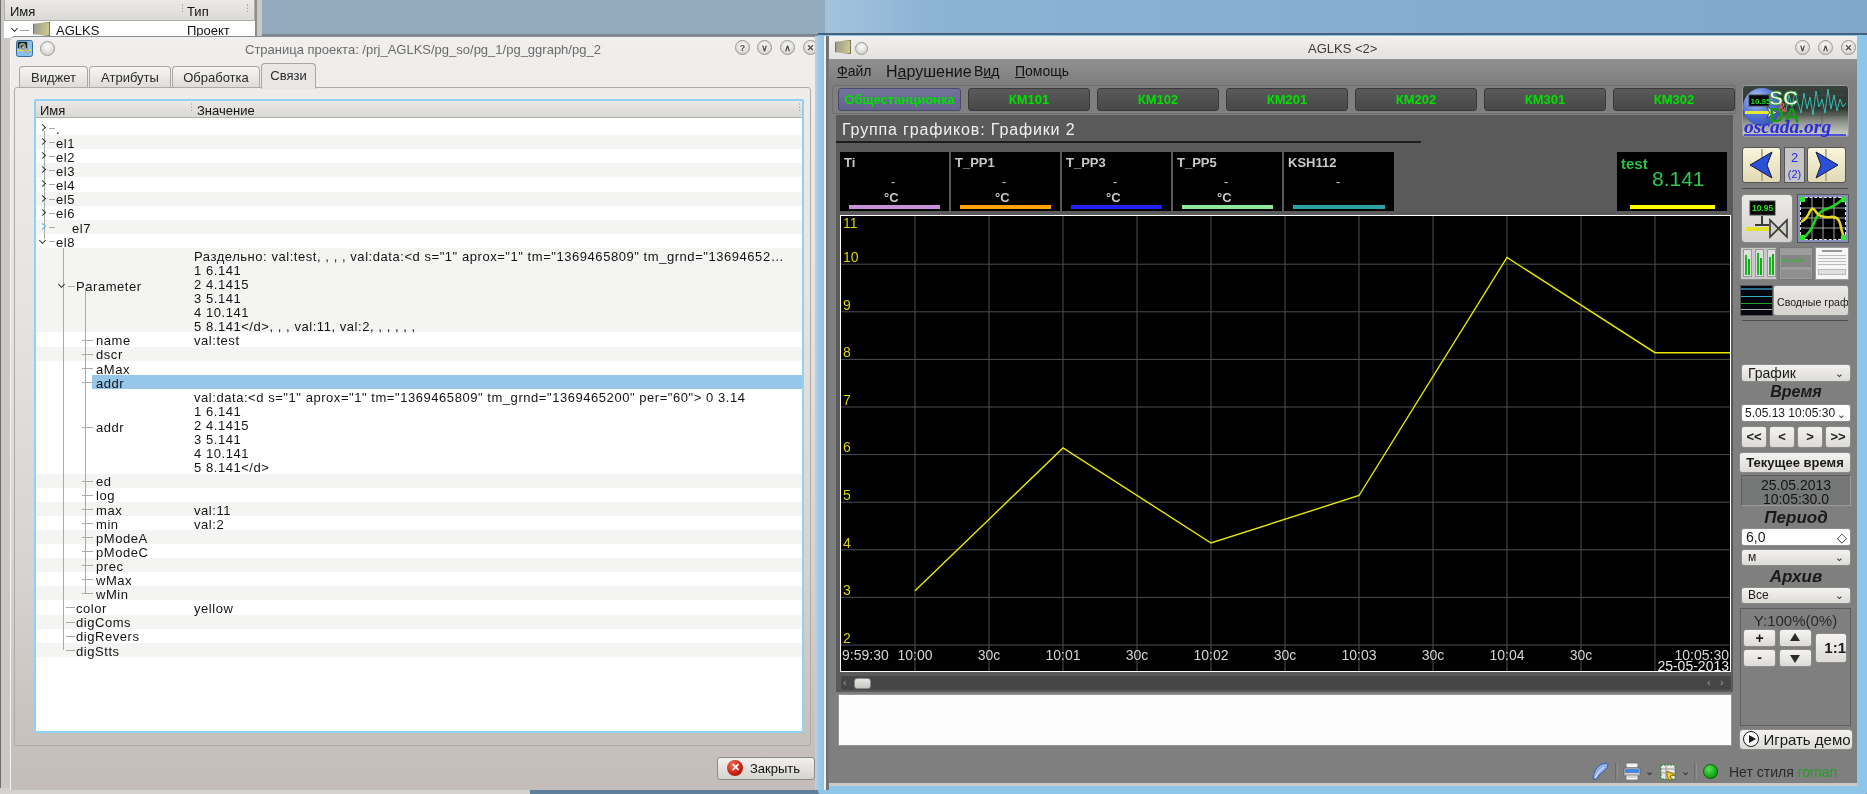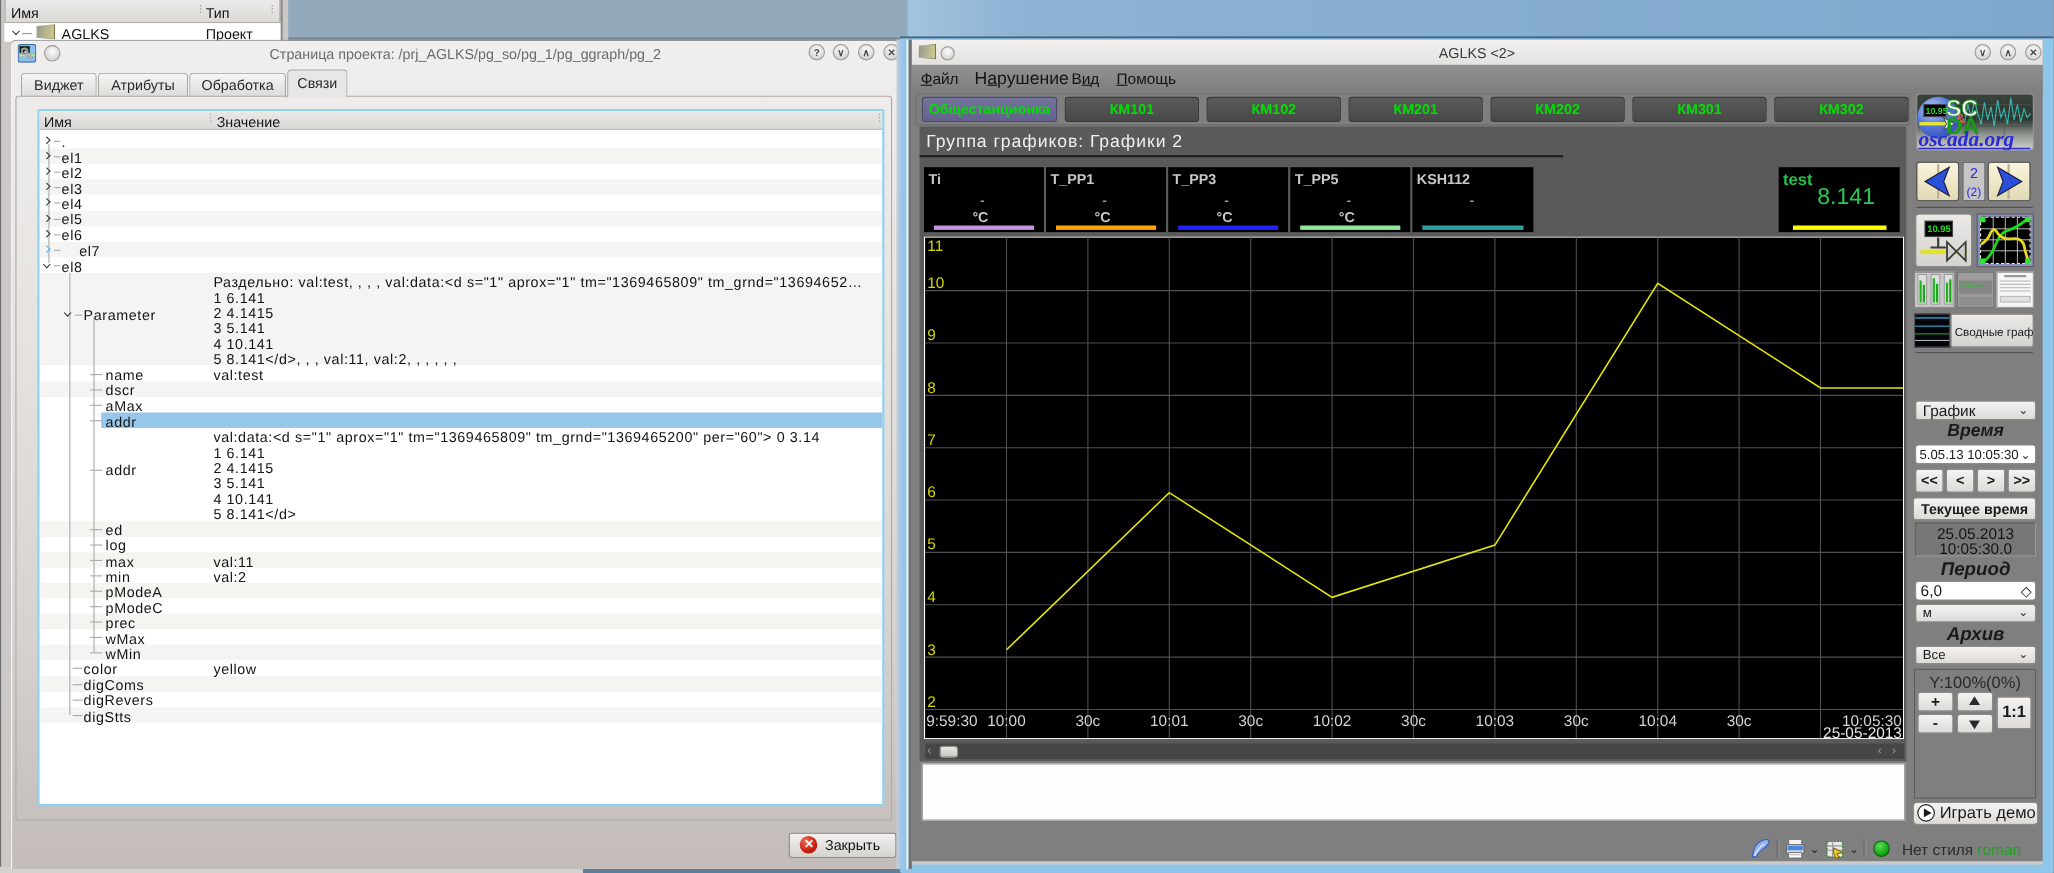--- a/index.html
+++ b/index.html
@@ -432,21 +432,21 @@
 <div class="a" style="left:1741px;top:528px;width:110px;height:18px;background:#fff;border:1px solid #8d8b88;border-radius:3px;font-size:14px;color:#1a1a1a;line-height:16px;padding-left:4px">6,0<span style="position:absolute;right:3px;top:1px;font-size:13px;color:#222">◇</span></div>
 <div class="sbtn" style="left:1741px;top:549px;width:110px;height:17px;font-size:12px;line-height:15px;padding-left:6px">м<span style="position:absolute;right:6px;top:0;font-size:11px;color:#333">⌄</span></div>
 <div class="t gi a" style="left:1741px;top:567px;width:110px;font-size:17px">Архив</div>
 <div class="sbtn" style="left:1741px;top:587px;width:110px;height:17px;font-size:12px;line-height:15px;padding-left:6px">Все<span style="position:absolute;right:6px;top:0;font-size:11px;color:#333">⌄</span></div>
 <div class="a" style="left:1740px;top:608px;width:111px;height:118px;border:1px solid #5e5e5e"></div>
 <div class="t" style="left:1740px;top:612px;width:111px;font-size:15px;text-align:center;color:#2a2a2a">Y:100%(0%)</div>
 <div class="sbtn" style="left:1743px;top:629px;width:33px;height:18px;font-weight:bold;font-size:14px;text-align:center;line-height:16px">+</div>
 <div class="sbtn" style="left:1779px;top:629px;width:33px;height:18px;text-align:center">
     <span style="position:absolute;left:10px;top:3px;width:0;height:0;border-left:5.5px solid transparent;border-right:5.5px solid transparent;border-bottom:8px solid #2a2a2a"></span>
   </div>
-<div class="sbtn" style="left:1815px;top:633px;width:32px;height:30px;font-weight:bold;font-size:15px;text-align:center;line-height:28px">1:1</div>
+<div class="sbtn" style="left:1815px;top:633px;width:32px;height:30px;font-weight:bold;font-size:15px;text-align:right;line-height:28px">1:1</div>
 <div class="sbtn" style="left:1743px;top:649px;width:33px;height:18px;font-weight:bold;font-size:14px;text-align:center;line-height:15px">-</div>
 <div class="sbtn" style="left:1779px;top:649px;width:33px;height:18px;text-align:center">
     <span style="position:absolute;left:10px;top:5px;width:0;height:0;border-left:5.5px solid transparent;border-right:5.5px solid transparent;border-top:8px solid #2a2a2a"></span>
   </div>
 <div class="sbtn" style="left:1739px;top:729px;width:114px;height:21px;font-size:15px;text-align:center;line-height:19px;border-radius:4px;padding-left:22px">Играть демо</div>
 <div class="a" style="left:1743px;top:731px;width:16px;height:16px;border-radius:50%;background:#fff;border:1.5px solid #1a1a1a"></div>
 <div class="a" style="left:1749px;top:735px;width:0;height:0;border-top:4.5px solid transparent;border-bottom:4.5px solid transparent;border-left:7px solid #1a1a1a"></div>
 
 <svg class="a" style="left:1590px;top:762px" width="20" height="20">
     <path d="M3 17 Q4 7 10 3 Q16 0 18 2 Q19 5 14 9 Q8 13 7 17 Z" fill="#90b0ea" stroke="#3a5ab8" stroke-width="1"></path>

